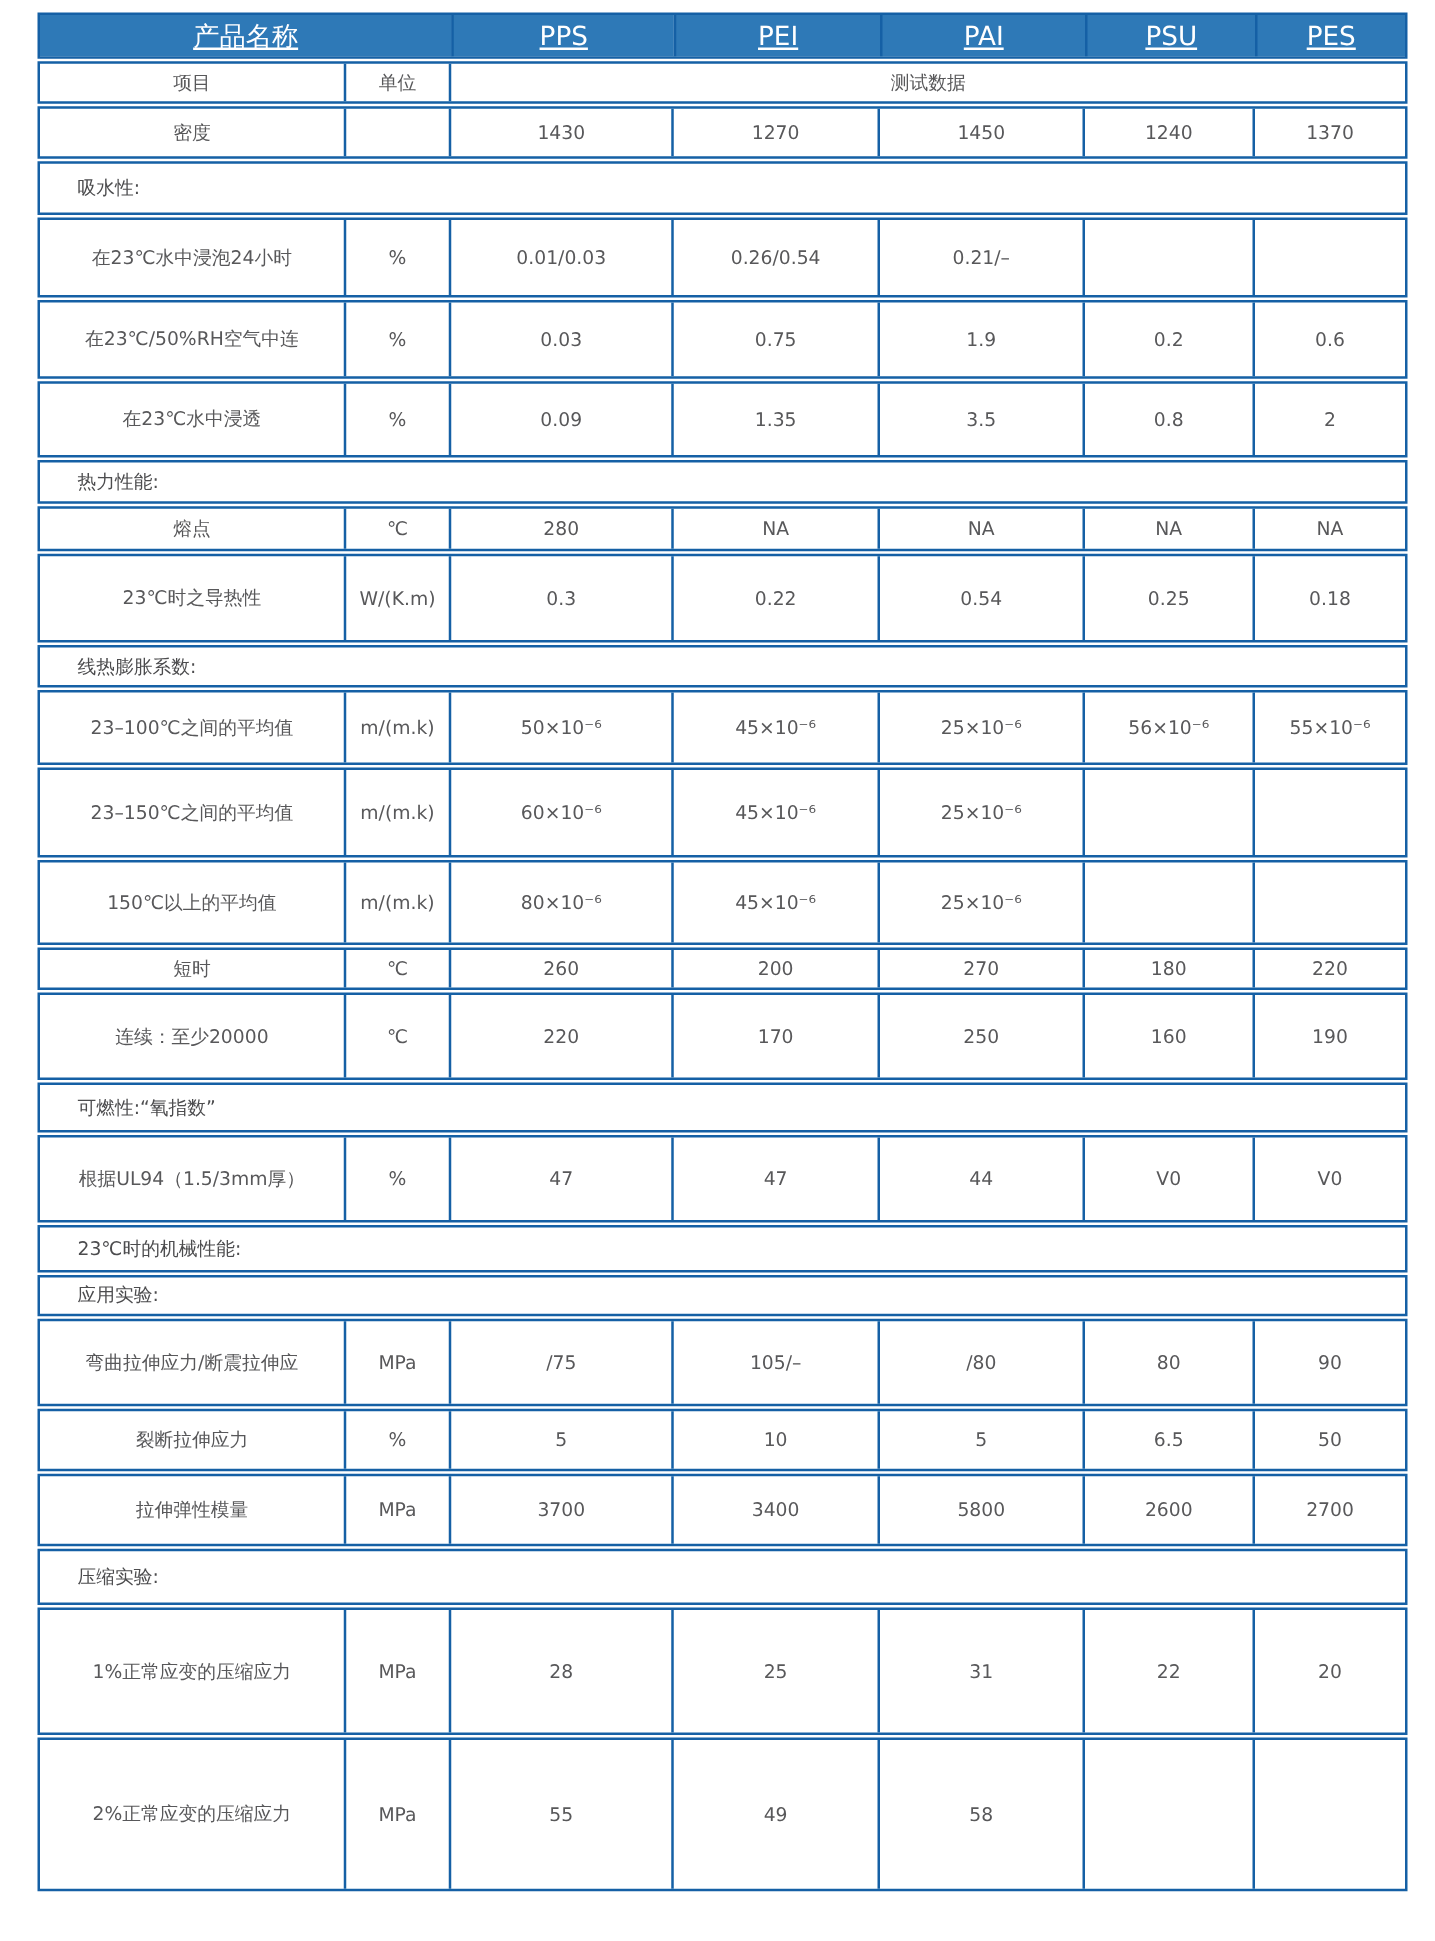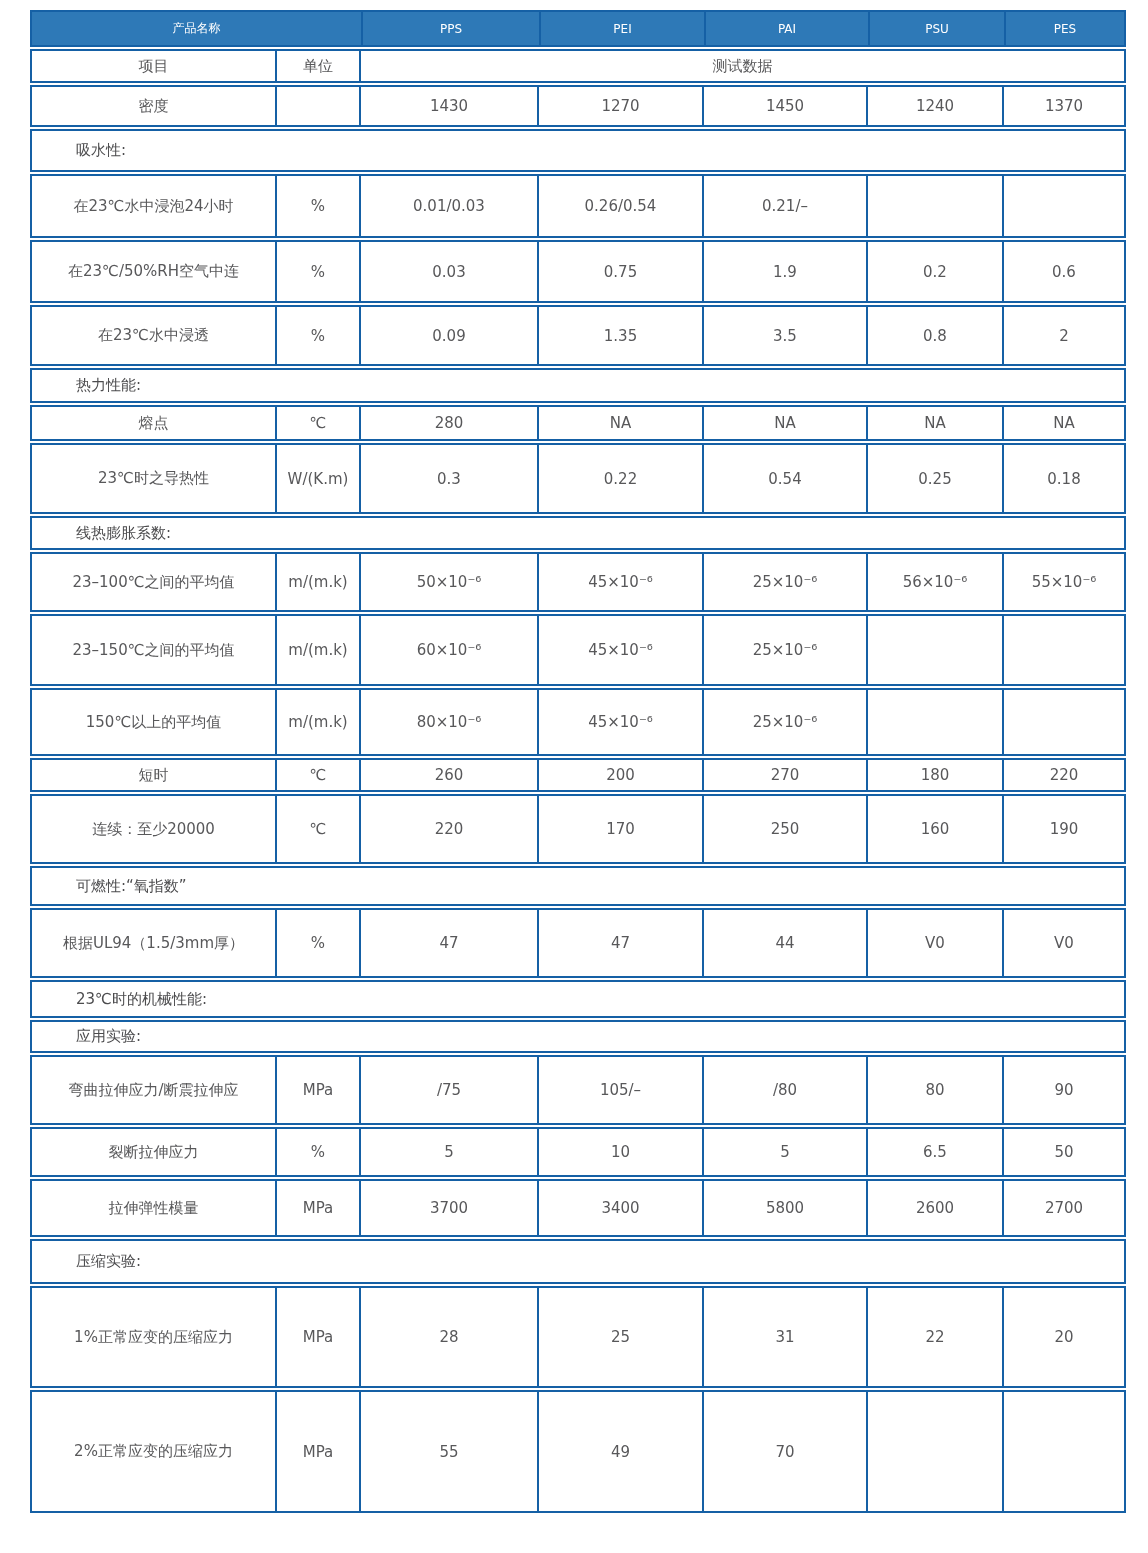--- a/index.html
+++ b/index.html
@@ -37,25 +37,26 @@
     color: #58585a;
     font-size: 15px;
     text-align: center;
     overflow: hidden;
     white-space: nowrap;
   }
   .c:first-child { border-left: none; }
   .row.head .c {
     background: #2e79b7;
     color: #ffffff;
-    font-size: 12px;
+    font-size: 21px;
+    text-decoration: underline;
   }
   .row.section .c {
     justify-content: flex-start;
-    padding-left: 44px;
+    padding-left: 30px;
     color: #4c4c4e;
   }
 </style>
 </head>
 <body>
 
 <div class="tbl">
 
   <div class="row head" style="height:37px">
     <div class="c">产品名称</div>
@@ -259,18 +260,18 @@
     <div class="c">31</div>
     <div class="c">22</div>
     <div class="c">20</div>
   </div>
 
   <div class="row data" style="height:123px">
     <div class="c">2%正常应变的压缩应力</div>
     <div class="c">MPa</div>
     <div class="c">55</div>
     <div class="c">49</div>
-    <div class="c">70</div>
+    <div class="c">58</div>
     <div class="c"></div>
     <div class="c"></div>
   </div>
 
 </div>
 
 </body></html>

